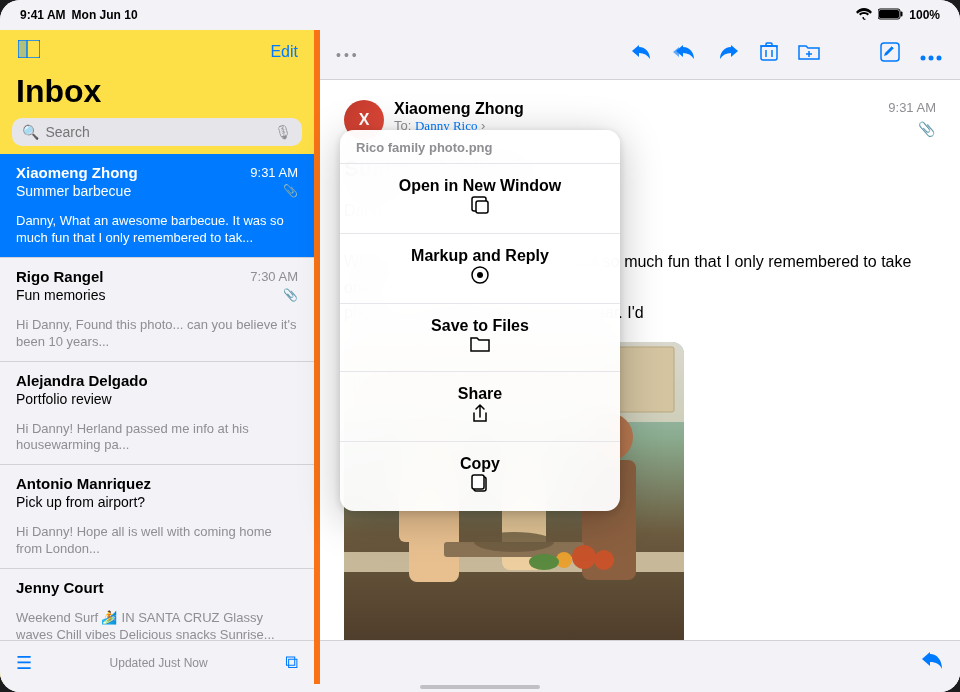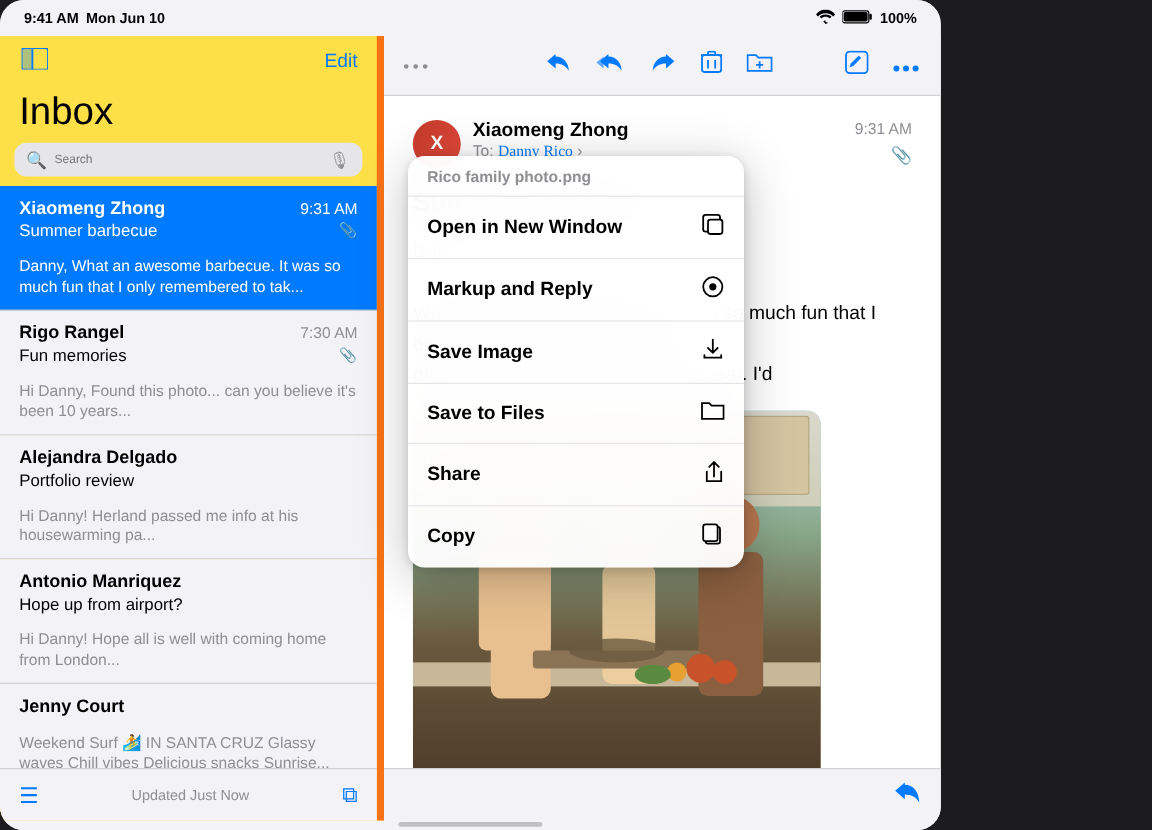--- a/index.html
+++ b/index.html
@@ -7,21 +7,21 @@
       width: 960px;
       height: 692px;
       background: #1c1c1e;
       font-family: -apple-system, BlinkMacSystemFont, 'Helvetica Neue', sans-serif;
       overflow: hidden;
       position: relative;
     }
 
     
     .ipad-frame {
-      width: 784px;
+      width: 960px;
       height: 692px;
       background: #f2f2f7;
       border-radius: 20px;
       overflow: hidden;
       position: relative;
       display: flex;
       flex-direction: column;
     }
 
     
@@ -76,41 +76,41 @@
       background: none;
       border: none;
       cursor: pointer;
       color: #007aff;
       font-size: 16px;
       font-weight: 400;
     }
 
     .inbox-title {
       font-size: 32px;
-      font-weight: 400;
+      font-weight: 700;
       padding: 4px 16px 8px;
       color: #000;
     }
 
     .search-bar {
       margin: 0 12px 8px;
       background: #e5e5ea;
       border-radius: 10px;
       display: flex;
       align-items: center;
       padding: 6px 10px;
       gap: 6px;
     }
     .search-icon-inner { color: #8e8e93; font-size: 14px; }
     .search-input {
       flex: 1;
       background: none;
       border: none;
       outline: none;
-      font-size: 10px;
+      font-size: 14px;
       color: #8e8e93;
     }
     .mic-icon { color: #8e8e93; font-size: 14px; }
 
     .email-list {
       flex: 1;
       overflow-y: auto;
     }
     .email-item {
       padding: 10px 16px;
@@ -301,20 +301,21 @@
     }
     .context-menu-item {
       display: flex;
       align-items: center;
       justify-content: space-between;
       padding: 13px 16px;
       border-bottom: 1px solid #e5e5ea;
       cursor: pointer;
       font-size: 16px;
       color: #000;
+      flex-direction: column;
     }
     .context-menu-item:last-child { border-bottom: none; }
     .context-menu-item-icon {
       font-size: 18px;
       color: #000;
     }
 
     
     .viewer-bottom {
       height: 44px;
@@ -435,21 +436,21 @@
           </div>
           <div class="email-subject">Portfolio review</div>
           <div class="email-preview">Hi Danny! Herland passed me info at his housewarming pa...</div>
         </div>
 
         <div class="email-item">
           <div class="email-item-header">
             <span class="email-sender">Antonio Manriquez</span>
             <span class="email-time"></span>
           </div>
-          <div class="email-subject">Hope up from airport?</div>
+          <div class="email-subject">Pick up from airport?</div>
           <div class="email-preview">Hi Danny! Hope all is well with coming home from London...</div>
         </div>
 
         <div class="email-item">
           <div class="email-item-header">
             <span class="email-sender">Jenny Court</span>
             <span class="email-time"></span>
           </div>
           <div class="email-preview">Weekend Surf 🏄 IN SANTA CRUZ Glassy waves Chill vibes Delicious snacks Sunrise...</div>
         </div>
@@ -620,29 +621,20 @@
           <div class="context-menu-item">
             <span>Markup and Reply</span>
             <span class="context-menu-item-icon">
               <svg width="20" height="20" viewBox="0 0 20 20">
                   <circle cx="10" cy="10" r="8" stroke="#000" stroke-width="1.5" fill="none"></circle>
                   <circle cx="10" cy="10" r="3" fill="#000"></circle>
                 </svg>
             </span>
           </div>
 
-          <div class="context-menu-item">
-            <span>Save Image</span>
-            <span class="context-menu-item-icon">
-              <svg width="20" height="20" viewBox="0 0 20 20">
-                  <path d="M10 2v11M6 9l4 4 4-4" stroke="#000" stroke-width="1.5" fill="none" stroke-linecap="round"></path>
-                  <path d="M3 15v2h14v-2" stroke="#000" stroke-width="1.5" fill="none" stroke-linecap="round"></path>
-                </svg>
-            </span>
-          </div>
 
           <div class="context-menu-item">
             <span>Save to Files</span>
             <span class="context-menu-item-icon">
               <svg width="20" height="18" viewBox="0 0 20 18">
                   <path d="M1 3h6l2 2h10v11H1V3z" stroke="#000" stroke-width="1.5" fill="none"></path>
                 </svg>
             </span>
           </div>
 

